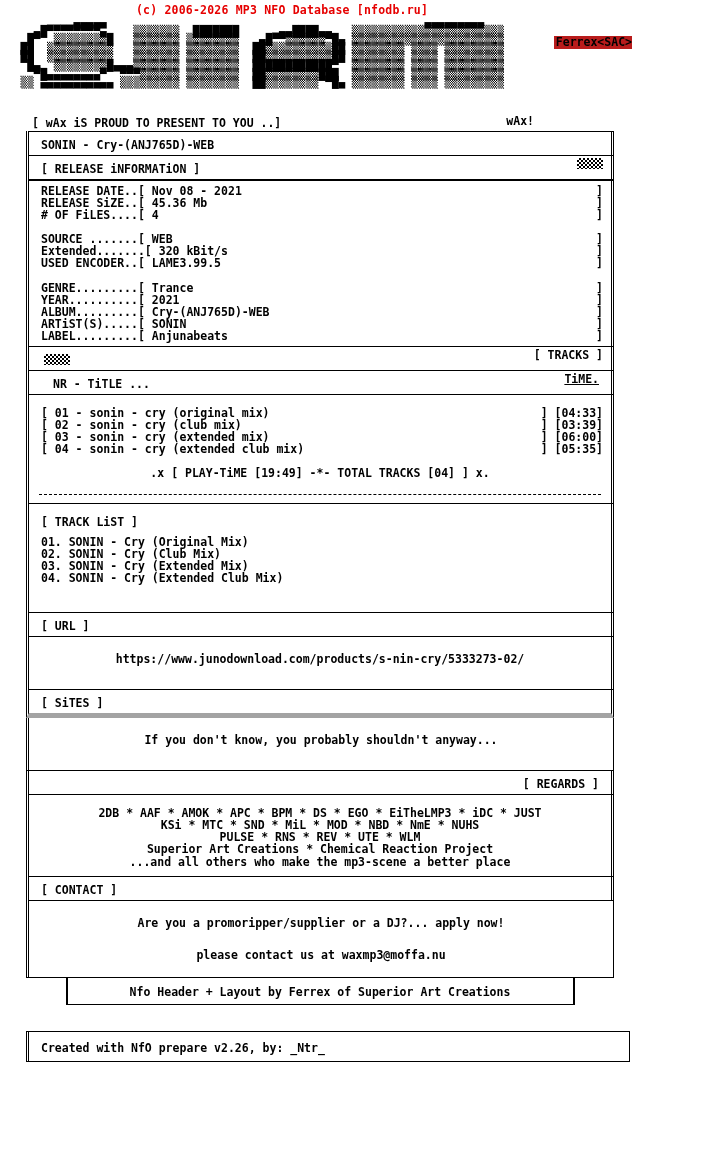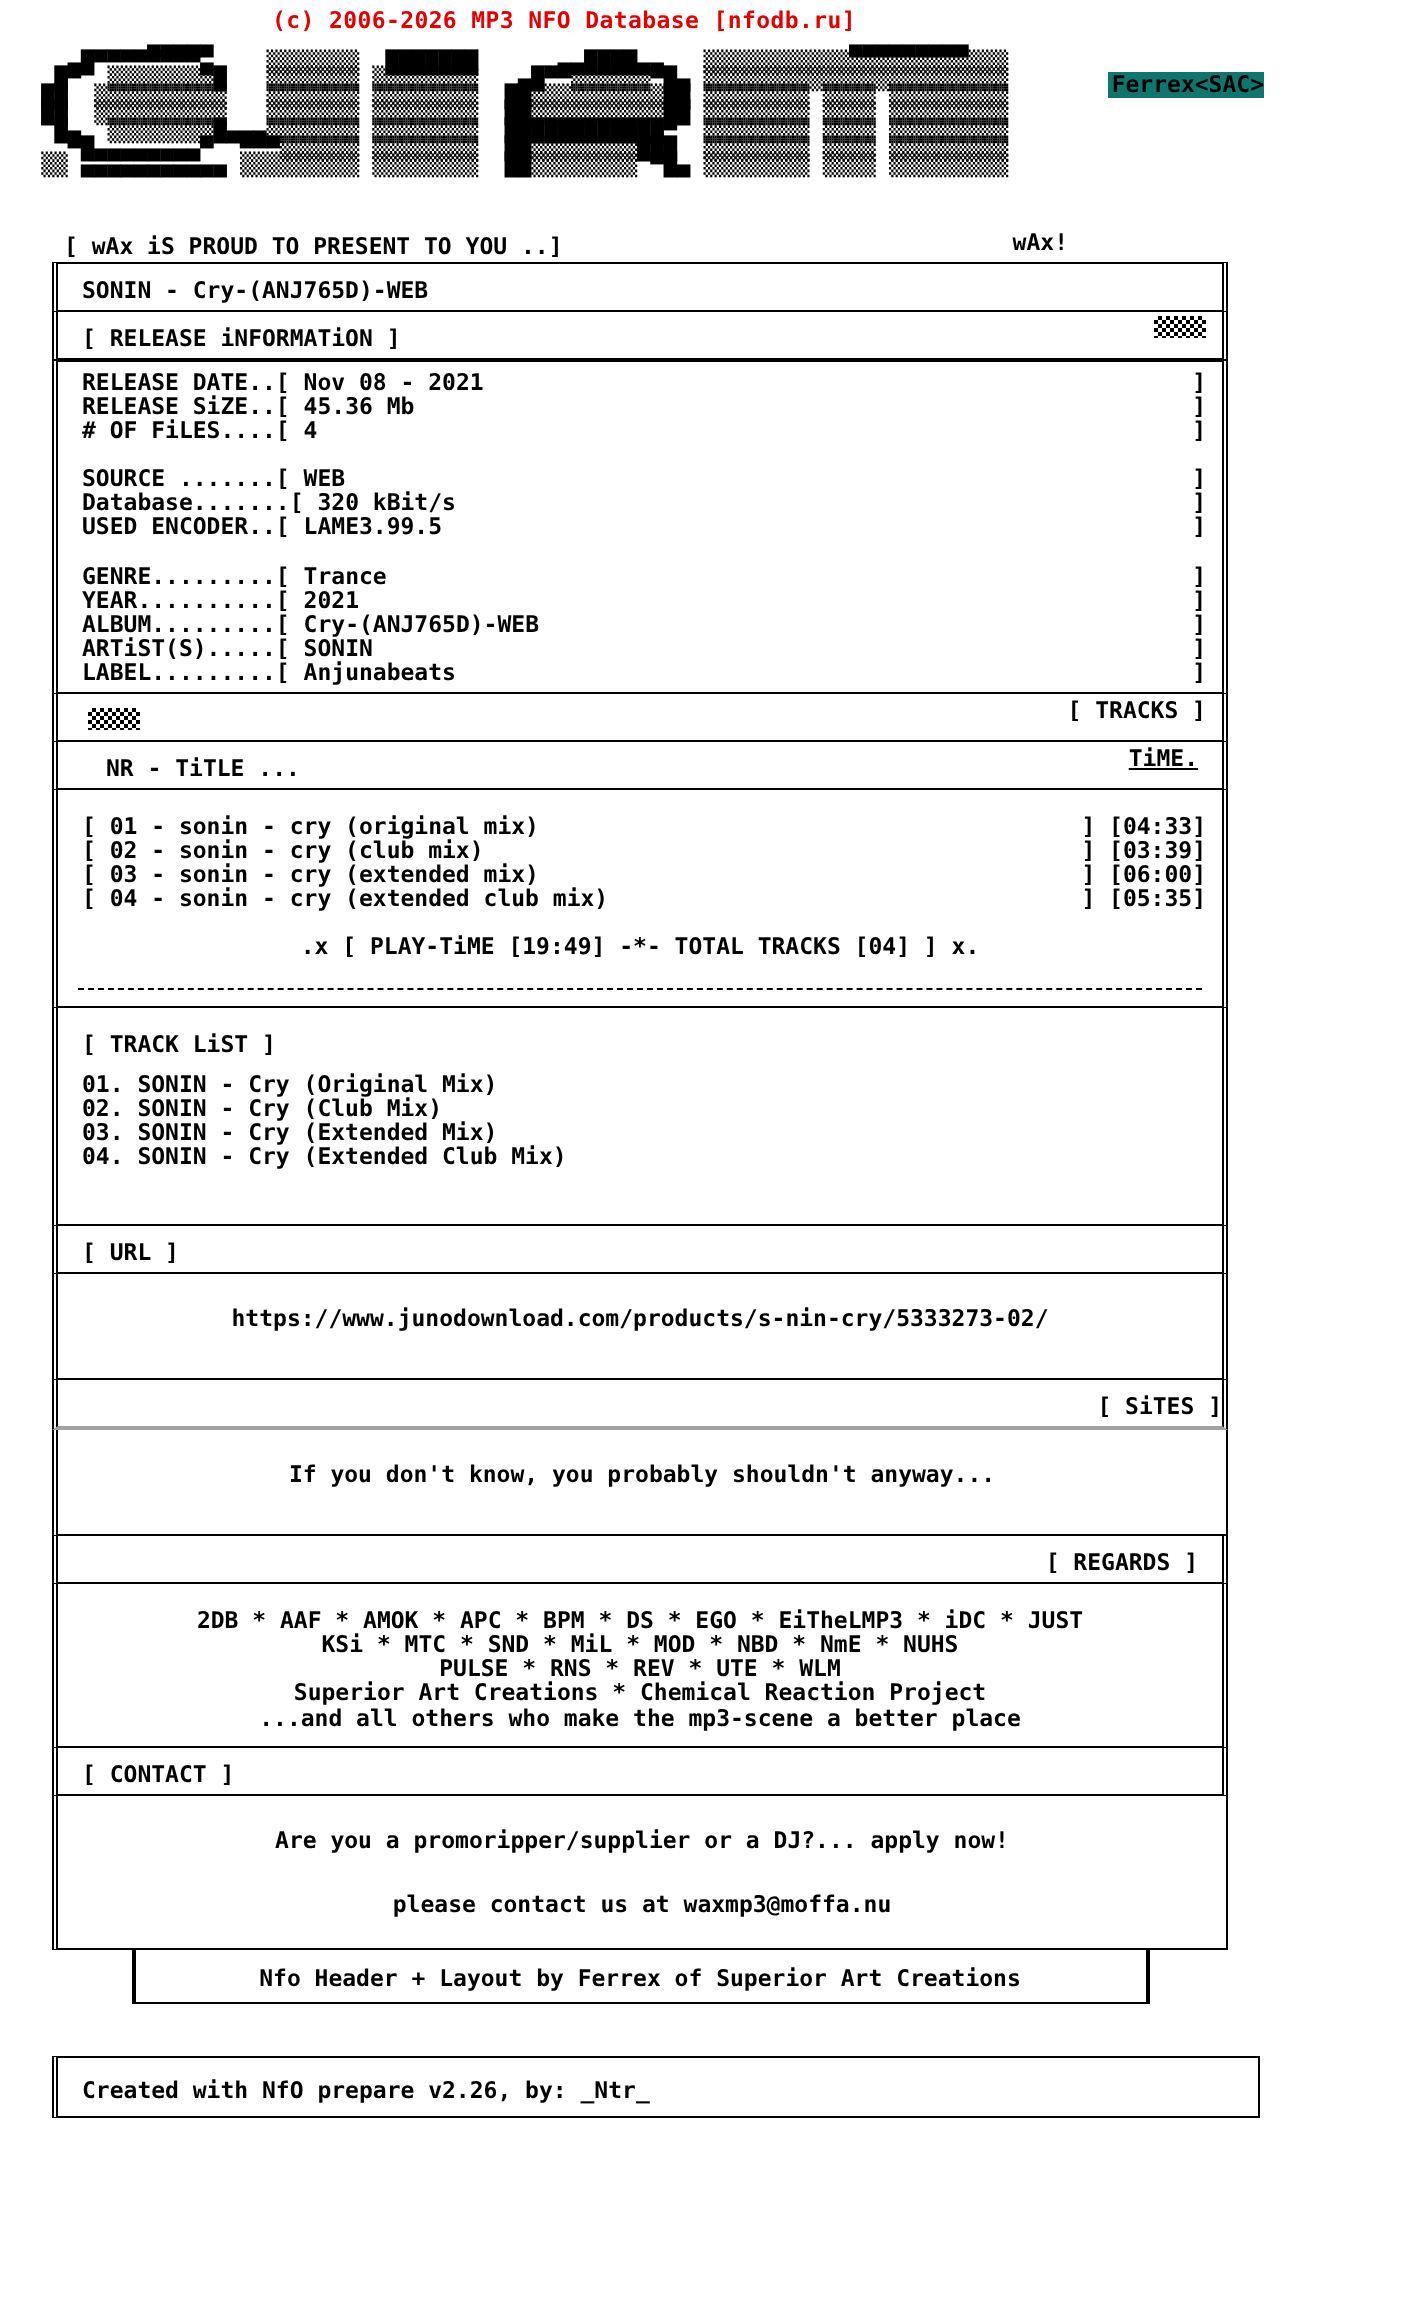--- a/index.html
+++ b/index.html
@@ -42,21 +42,21 @@
   }
   .ferrex{
     position:absolute;
     right:2px;top:17px;
     font-size:11.5px;
     line-height:13px;
     font-weight:bold;
     color:#000;
     font-family:"DejaVu Sans Mono","Liberation Mono",monospace;
     z-index:4;
-    background:#0f766e;
+    background:#b91c1c;
     padding-left:2px;
   }
   .proud{
     position:absolute;
     left:18px;bottom:2px;
     font-size:11.5px;line-height:13px;
     font-weight:bold;z-index:5;
     letter-spacing:.3px;
   }
   .waxtag{
@@ -177,21 +177,21 @@
       </div>
 
       <div class="spacer12"></div>
 
       <div>
         <div class="fill">
           <span class="nfo"><span>SOURCE .......[</span><span> </span><span>WEB</span></span>
           <span class="nfo">]</span>
         </div>
         <div class="fill">
-          <span class="nfo"><span>Database.......[</span><span> </span><span>320 kBit/s</span></span>
+          <span class="nfo"><span>Extended.......[</span><span> </span><span>320 kBit/s</span></span>
           <span class="nfo">]</span>
         </div>
         <div class="fill">
           <span class="nfo"><span>USED ENCODER..[</span><span> </span><span>LAME3.99.5</span></span>
           <span class="nfo">]</span>
         </div>
       </div>
 
       <div class="spacer12"></div>
 
@@ -284,21 +284,21 @@
   <div class="sec">
     <div class="bx" style="border-top:0;">
       <div class="spacer12"></div>
       <div class="ctr nfo">https://www.junodownload.com/products/s-nin-cry/5333273-02/</div>
       <div class="spacer12"></div>
       <div class="spacer8"></div>
     </div>
   </div>
 
   <div class="sec">
-    <div class="hdrline" style="border-bottom:2px solid #a3a3a3;text-align:right;">
+    <div class="hdrline" style="border-bottom:5px solid #a3a3a3;">
       <span class="nfo">[ SiTES ]</span>
     </div>
   </div>
 
   <div class="sec">
     <div class="bx noside" style="border-top:0;">
       <div class="spacer12"></div>
       <div class="ctr nfo">If you don't know, you probably shouldn't anyway...</div>
       <div class="spacer12"></div>
       <div class="spacer8"></div>

